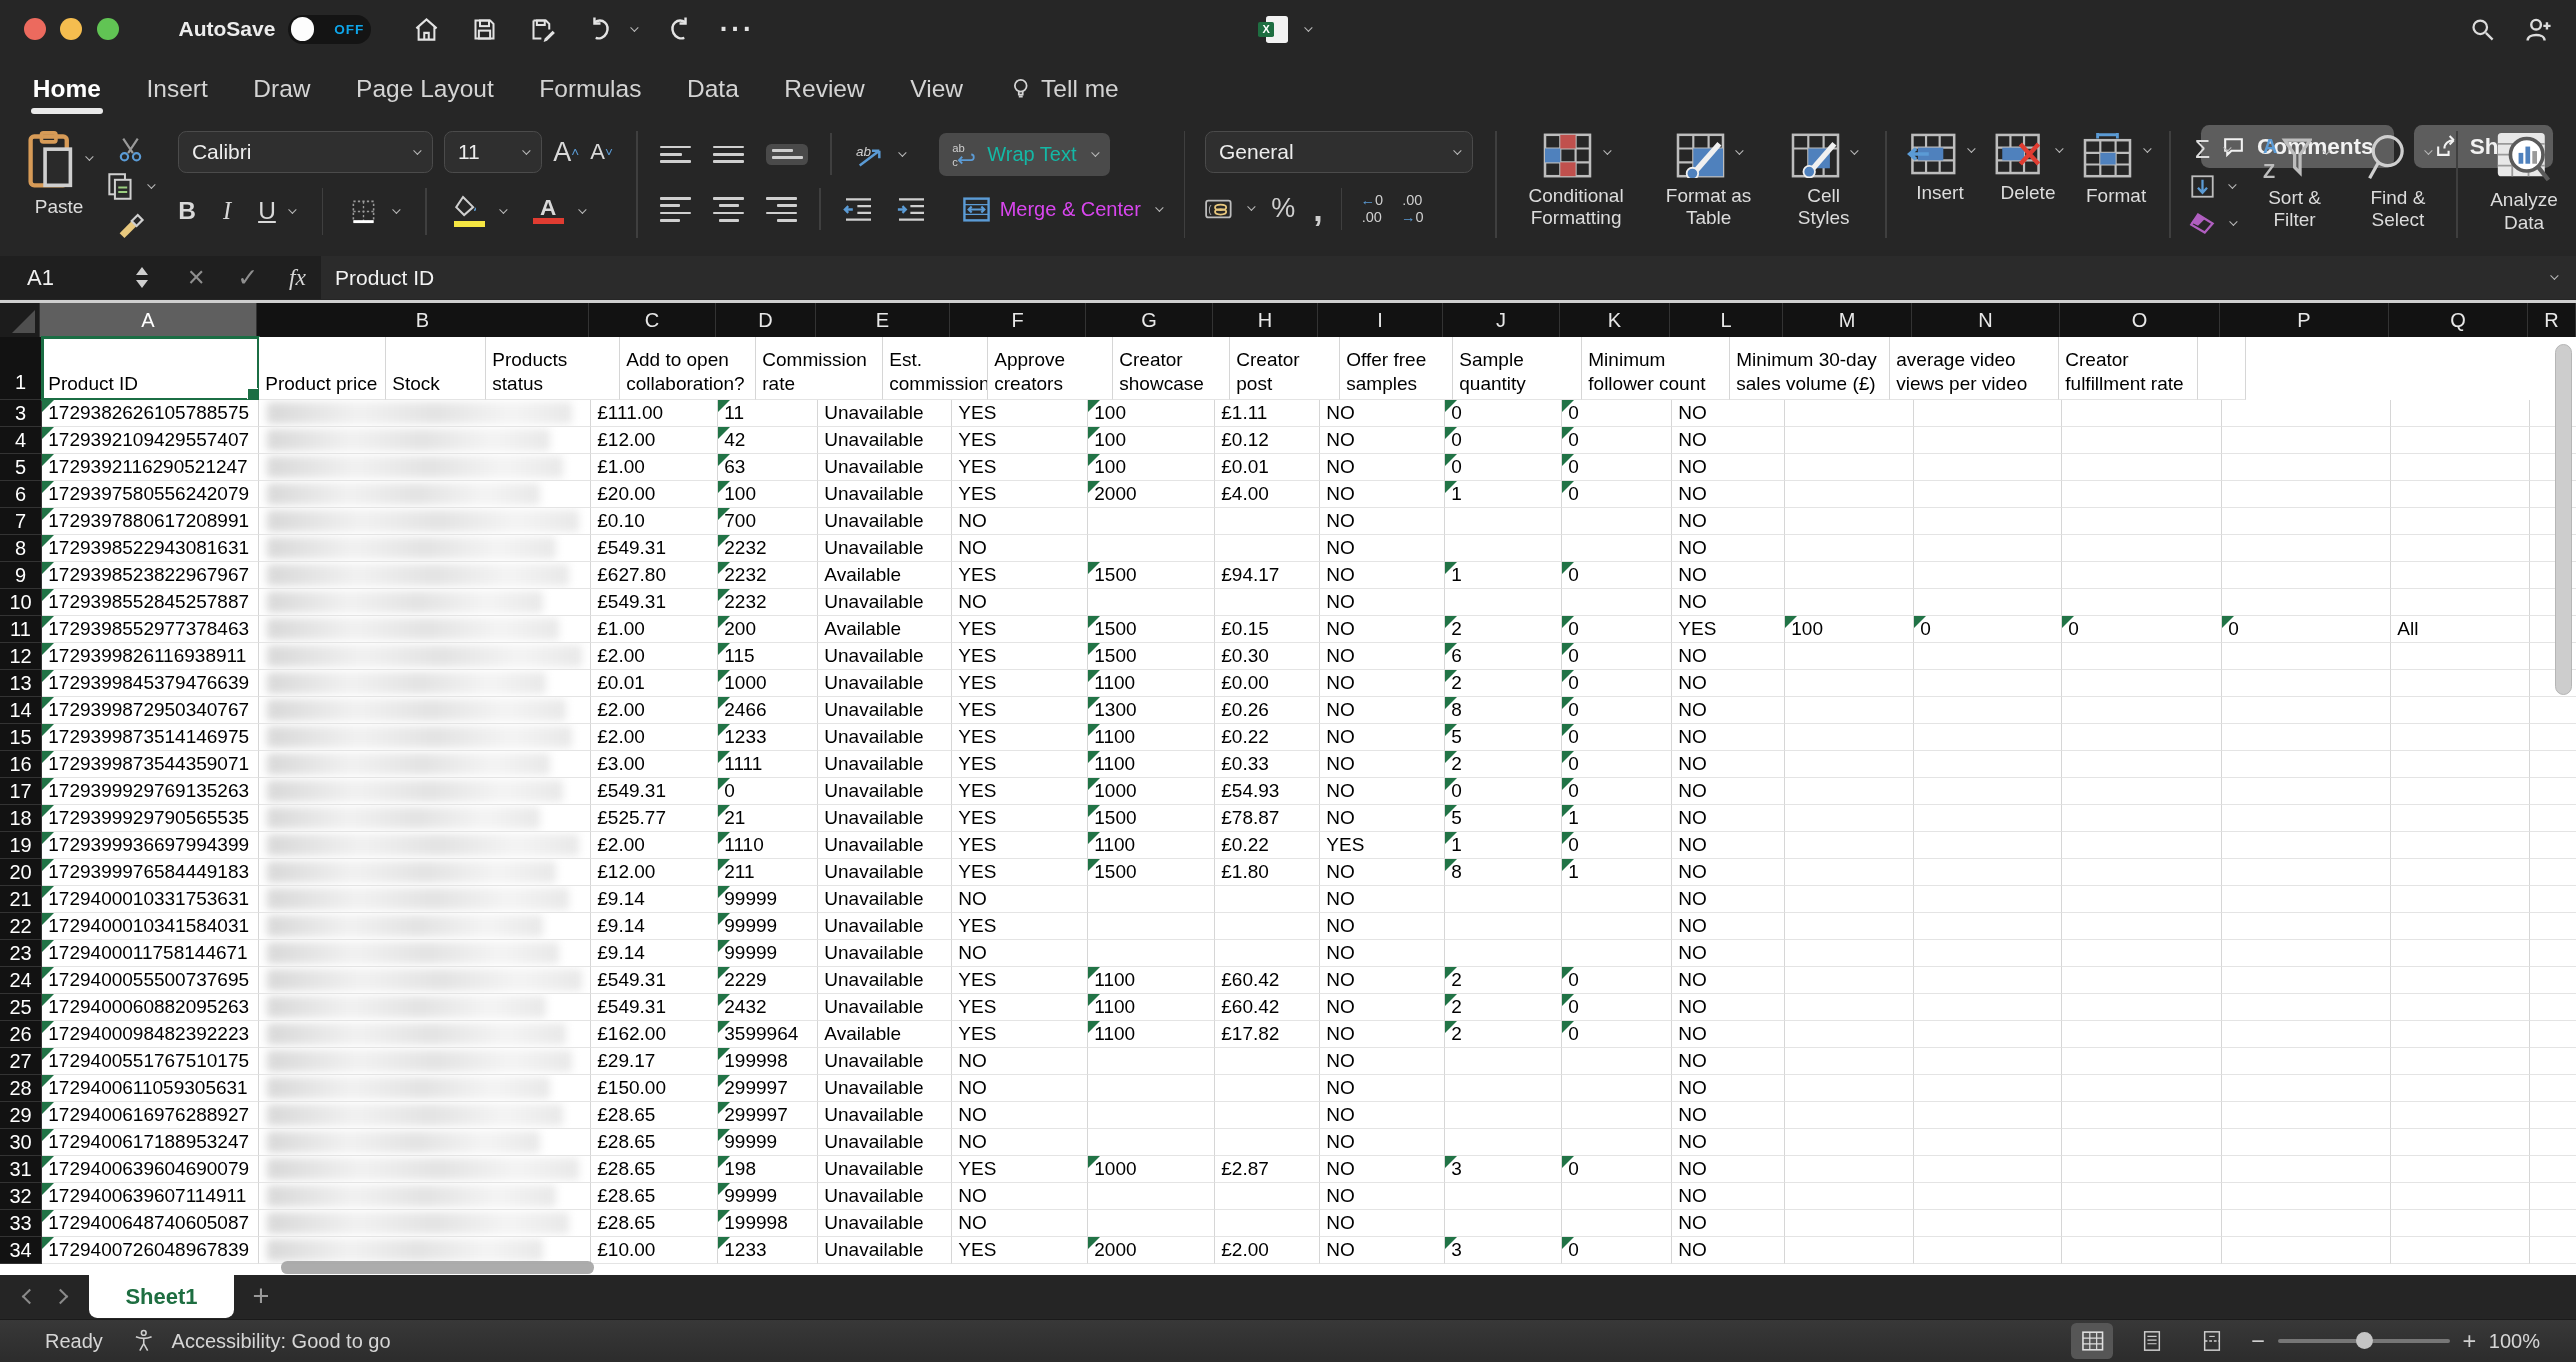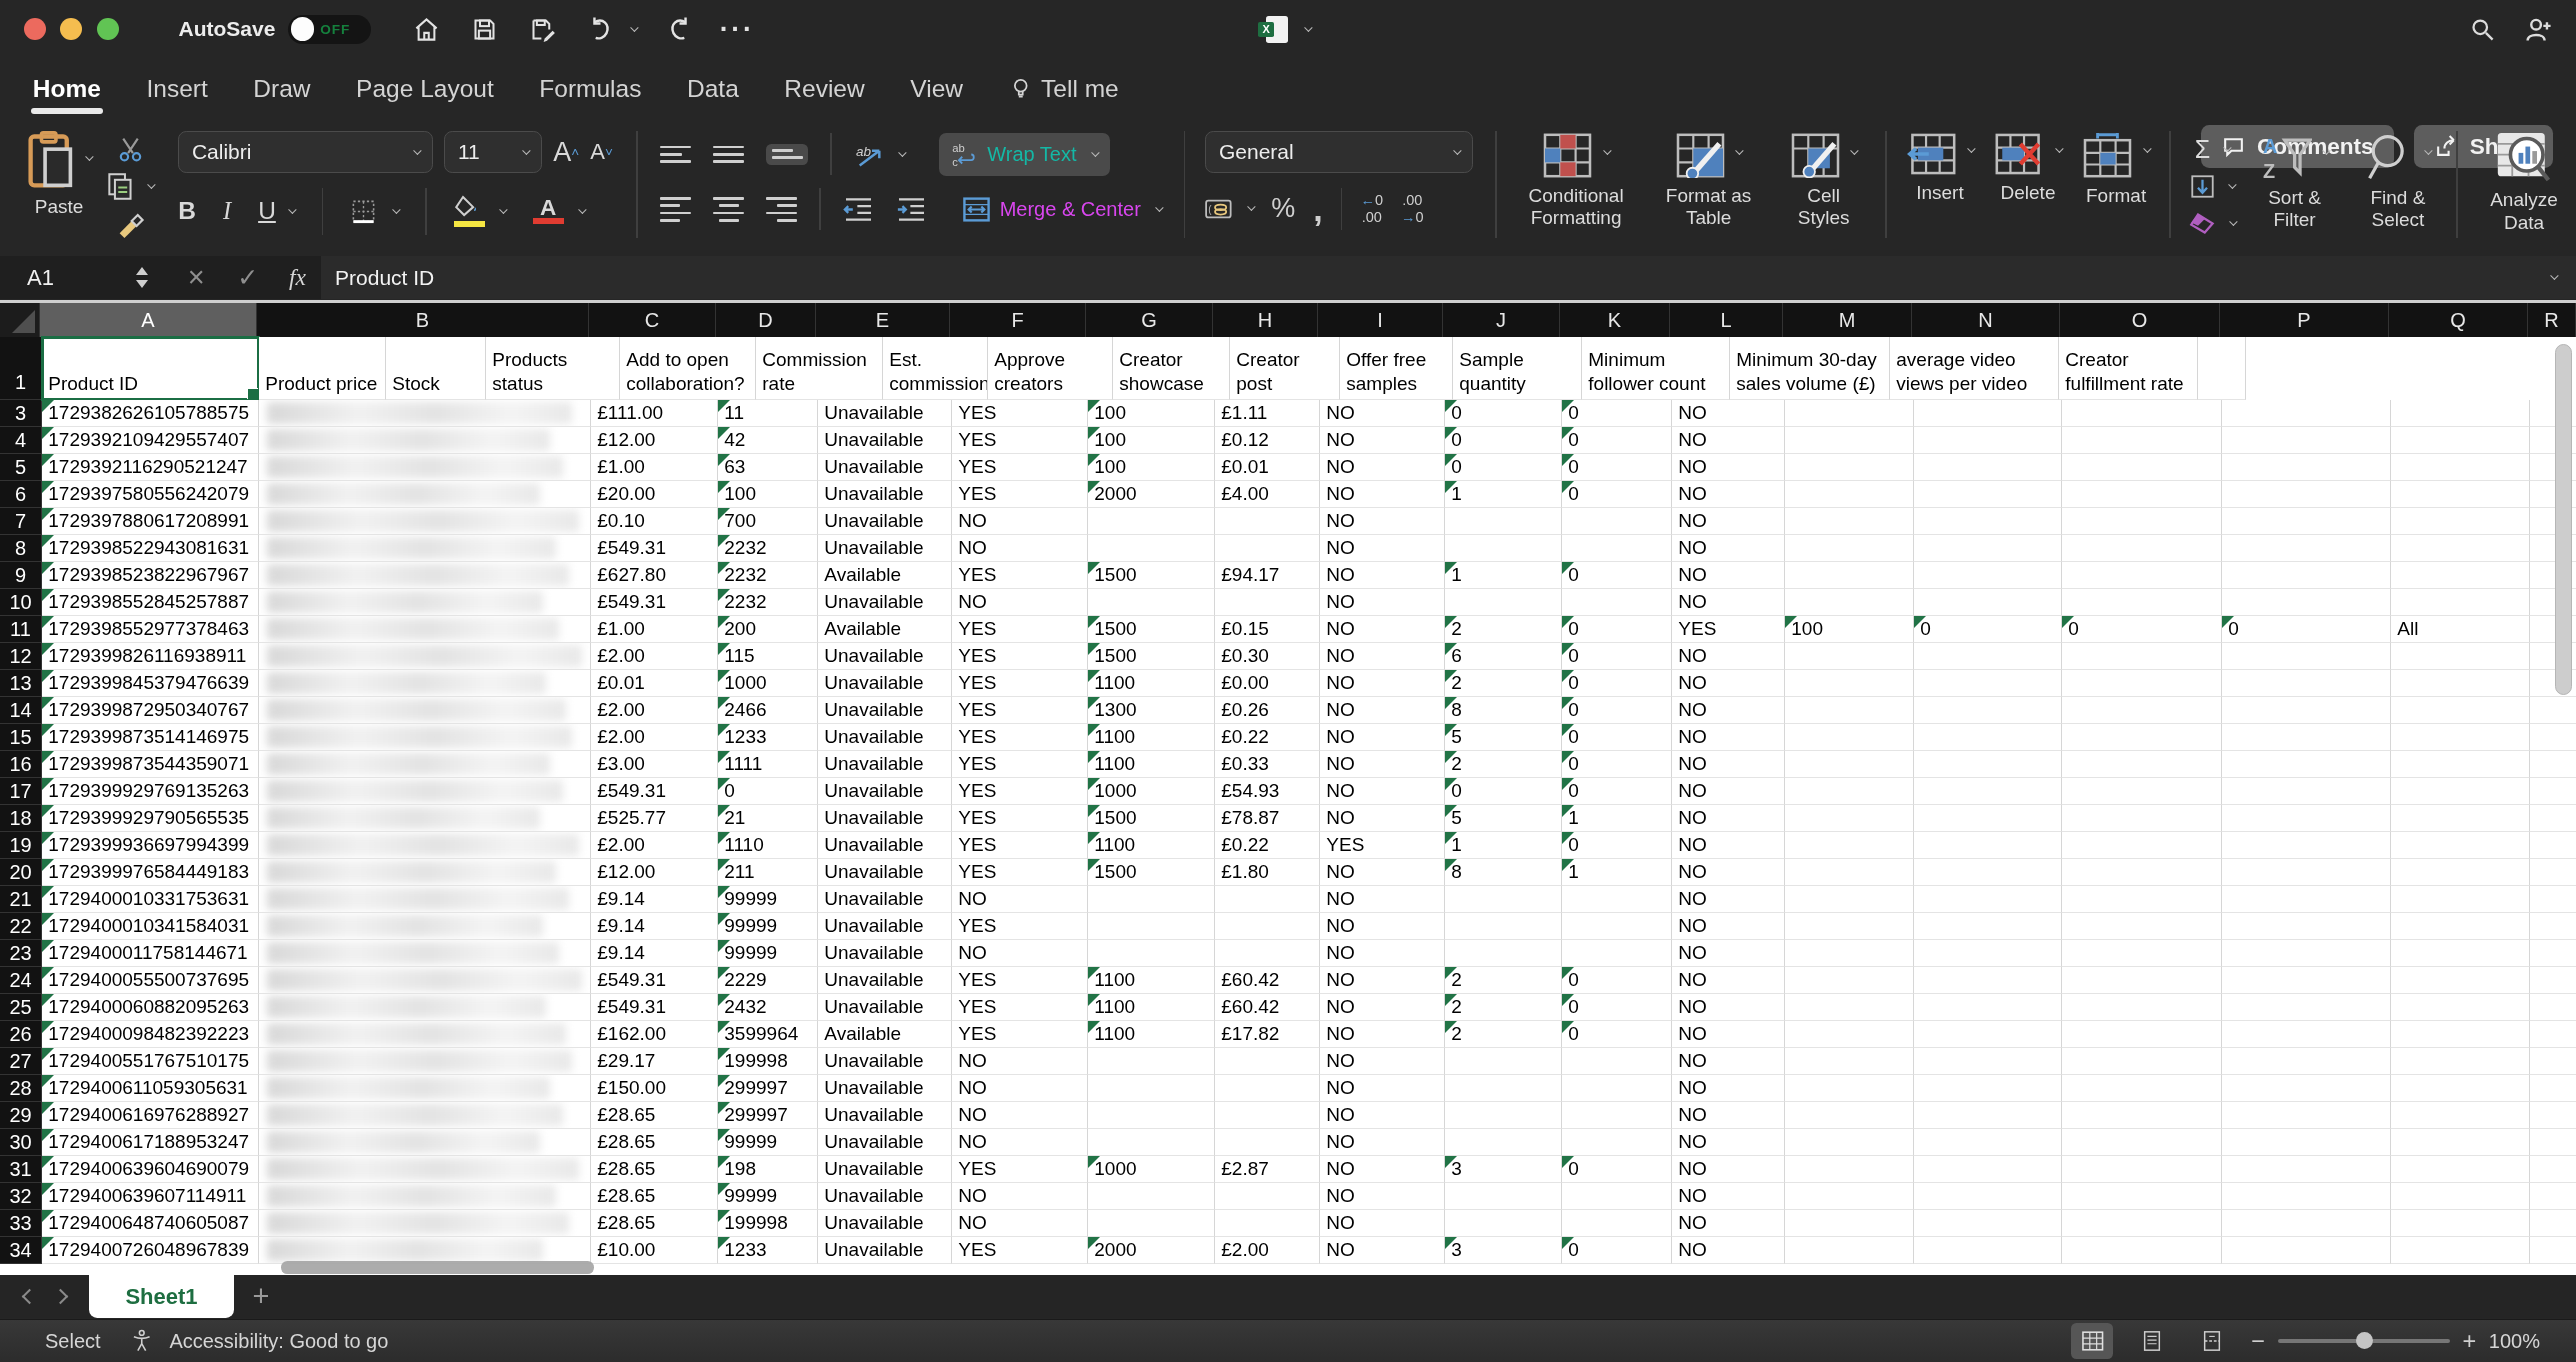--- a/index.html
+++ b/index.html
@@ -7,21 +7,21 @@
   body { position:relative; color:#e6e6e6; }
 
   
   .titlebar { position:absolute; top:0; left:0; width:2576px; height:58px; display:flex; align-items:center; }
   .lights { display:flex; gap:14.5px; margin-left:23.5px; }
   .light { width:22px; height:22px; border-radius:50%; }
   .autosave { display:flex; align-items:center; margin-left:60px; gap:12.7px; }
   .autosave-label { font-size:21px; color:#ededed; font-weight:bold; }
   .toggle { width:83px; height:29px; border-radius:14.5px; background:#141414; display:flex; align-items:center; padding:2.7px; }
   .knob { width:23.5px; height:23.5px; border-radius:50%; background:#fdfdfd; }
-  .toggle-state { font-size:13.6px; font-weight:bold; color:#15803d; margin-left:6px; letter-spacing:0.9px; }
+  .toggle-state { font-size:13.6px; font-weight:bold; color:#0ea5e9; margin-left:20px; letter-spacing:0.9px; }
   .tb-icons { display:flex; align-items:center; gap:27px; margin-left:40px; }
   .tb-ic { width:31px; height:31px; display:flex; align-items:center; justify-content:center; color:#e3e3e3; }
   .glyph { font-size:27px; color:#e3e3e3; line-height:1; }
   .title-center { position:absolute; left:0; right:0; top:0; height:58px; display:flex; align-items:center; justify-content:center; gap:11px; pointer-events:none; }
   .doc-icon { position:relative; width:22px; height:27px; background:#f2f2f2; border-radius:2.7px; }
   .doc-icon .xbadge { position:absolute; left:-7.2px; top:6.3px; width:15.4px; height:15.4px; background:#1e6e41; color:#fff; font-size:11px; font-weight:bold; display:flex; align-items:center; justify-content:center; border-radius:1.8px; }
   .win-title { font-size:23.5px; font-weight:bold; color:#ececec; }
   .cv { display:inline-block; width:8.2px; height:8.2px; border-right:2.7px solid #b9b9b9; border-bottom:2.7px solid #b9b9b9; transform:rotate(45deg) translateY(-1.8px); margin-left:5.4px; }
   .cv.small { width:6.3px; height:6.3px; border-width:1.8px; }
   .title-right { position:absolute; right:22px; top:0; height:58px; display:flex; align-items:center; gap:25px; }
@@ -1358,21 +1358,21 @@
   <div class="sheettab">
       <span>Sheet1</span>
     </div>
   <div class="addsheet">
       <span>+</span>
     </div>
 </div>
 
 <div class="statusbar">
   <div class="status-left">
-    <span>Select</span>
+    <span>Ready</span>
     <svg width="23.5" height="23.5" viewBox="0 0 24 24" fill="none" stroke="#cfcfcf" stroke-width="1.6" style="margin-left:12.7px;">
         <circle cx="12" cy="4" r="2.4"></circle>
         <path d="M4 8 C9 10, 15 10, 20 8 M12 10 V15 M12 15 L8 22 M12 15 L16 22"></path>
       </svg>
     <span>Accessibility: Good to go</span>
   </div>
   <div class="status-right">
     <div class="viewic active">
       <svg width="23.5" height="22" viewBox="0 0 24 22">
           <rect x="2" y="2" width="20" height="18" fill="none" stroke="#e0e0e0" stroke-width="1.6"></rect>

